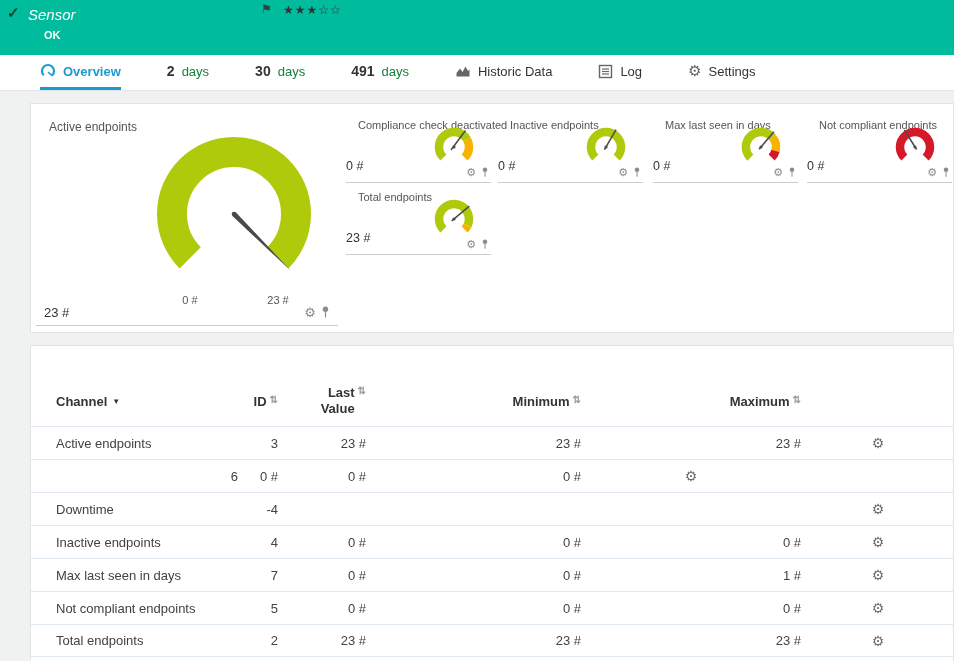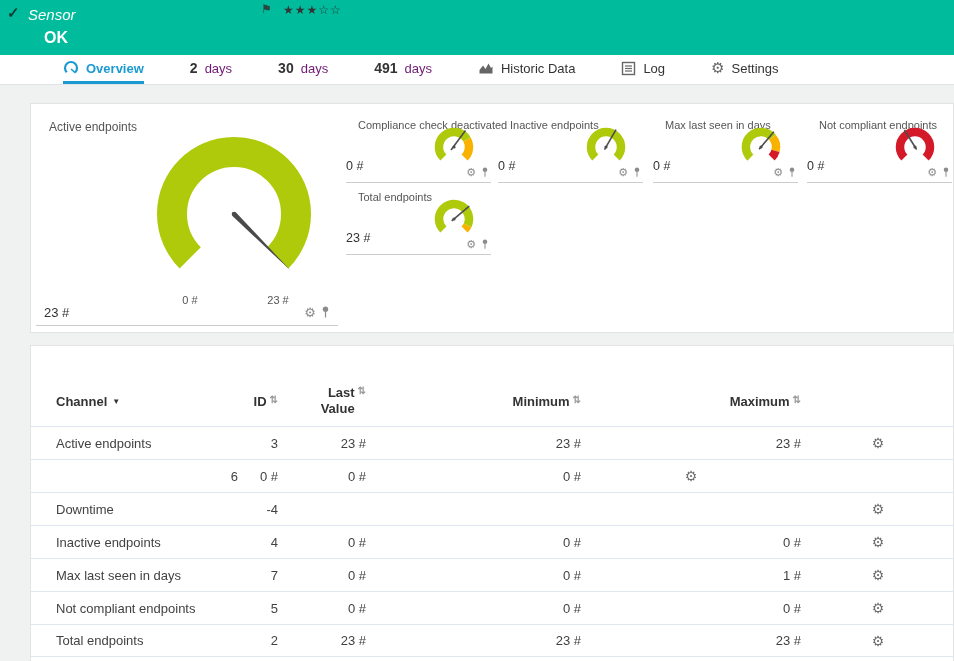--- a/index.html
+++ b/index.html
@@ -7,32 +7,32 @@
     font-family:"Liberation Sans",sans-serif;}
   .page{position:relative;width:954px;height:661px}
 
   
   .topbar{position:absolute;left:0;top:0;width:954px;height:55px;background:#00bb9c;color:#fff}
   .chk{position:absolute;left:7px;top:4px;font-size:15px;font-weight:bold;color:#0e3d33}
   .kind{position:absolute;left:28px;top:6px;font-style:italic;font-size:15px}
   .sensor-title{position:absolute;left:95px;top:4px;font-size:16px;font-weight:bold;letter-spacing:.2px}
   .flag{position:absolute;left:261px;top:2px;font-size:12px;color:#274740;cursor:pointer}
   .stars{position:absolute;left:283px;top:3px;font-size:12px;color:#333;letter-spacing:1px;cursor:pointer}
-  .status-ok{position:absolute;left:44px;top:29px;font-size:16px;font-weight:bold}
-
-  
-  .tabbar{position:absolute;left:0;top:55px;width:954px;height:30px;background:#fff;
-    border-bottom:1px solid #e3e3e3;display:flex;align-items:stretch;padding-left:63px;gap:46px}
+  .status-ok{position:absolute;left:44px;top:29px;font-size:11px;font-weight:bold}
+
+  
+  .tabbar{position:absolute;left:0;top:55px;width:954px;height:36px;background:#fff;
+    border-bottom:1px solid #e3e3e3;display:flex;align-items:stretch;padding-left:40px;gap:46px}
   .tab{display:flex;align-items:center;gap:7px;font-size:13px;color:#333;cursor:pointer;
     border-bottom:3px solid transparent}
   .tab .ticon{color:#666;display:inline-flex}
   .tab.active{color:#1b9ad2;border-bottom-color:#1b9ad2;font-weight:bold}
   .tab.active .ticon{color:#1b9ad2}
   .tab .num{font-weight:bold;font-size:14px;color:#333}
-  .tab .unit{color:#701a75}
+  .tab .unit{color:#15803d}
   .gear-glyph{font-style:normal}
 
   
   .card{position:absolute;background:#fff;border:1px solid #e3e3e3}
   .gauges-card{left:30px;top:103px;width:924px;height:230px}
   .table-card{left:30px;top:345px;width:924px;height:330px}
 
   
   .gauge-big{position:absolute;left:5px;top:8px;width:302px;height:214px;border-bottom:1px solid #ccc}
   .g-title{position:absolute;left:13px;top:8px;font-size:12px;color:#555}

